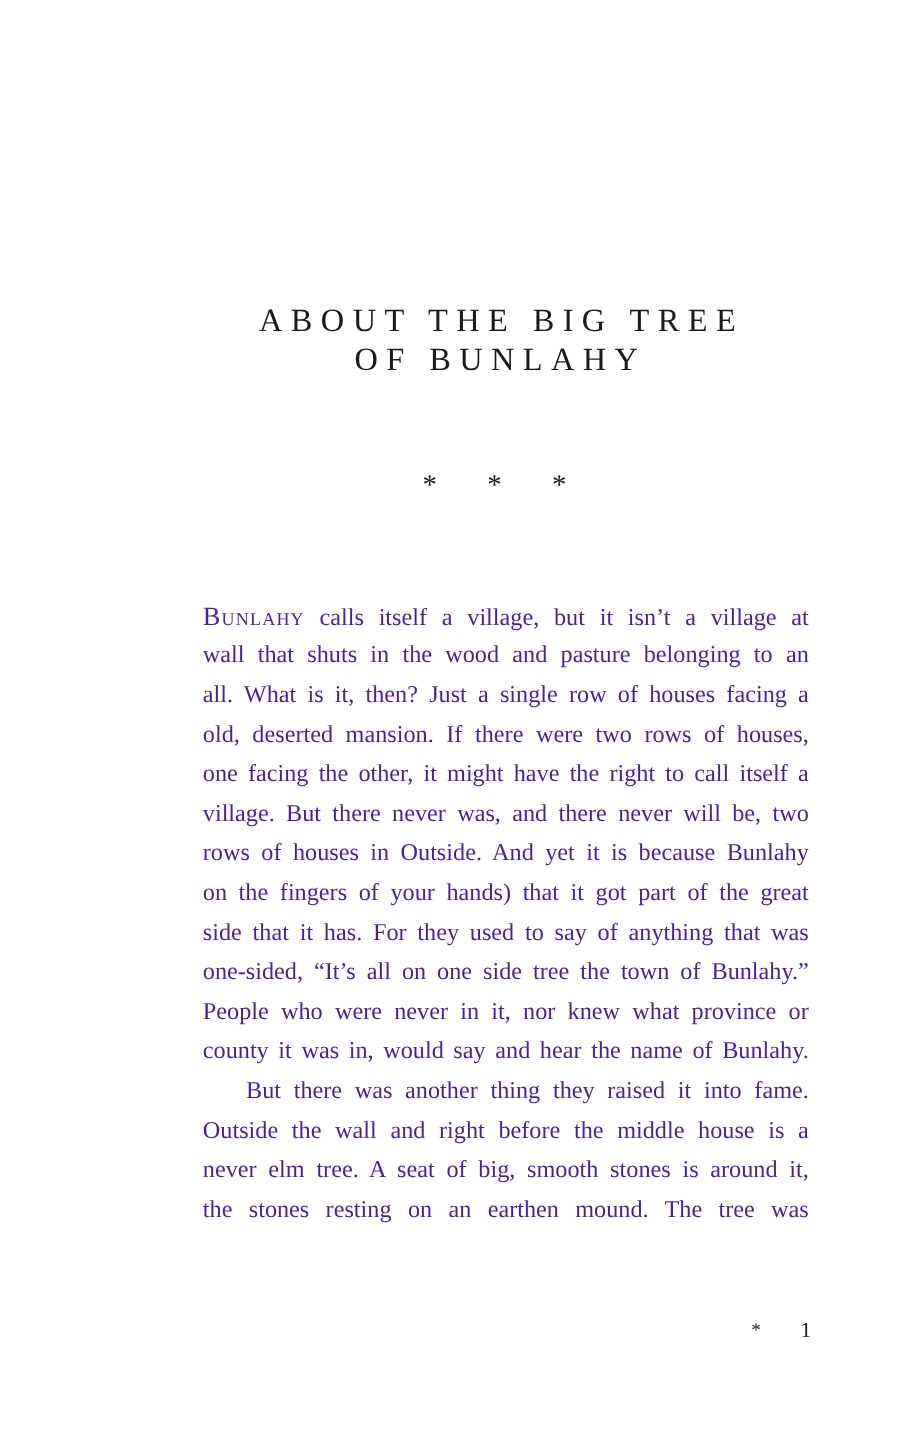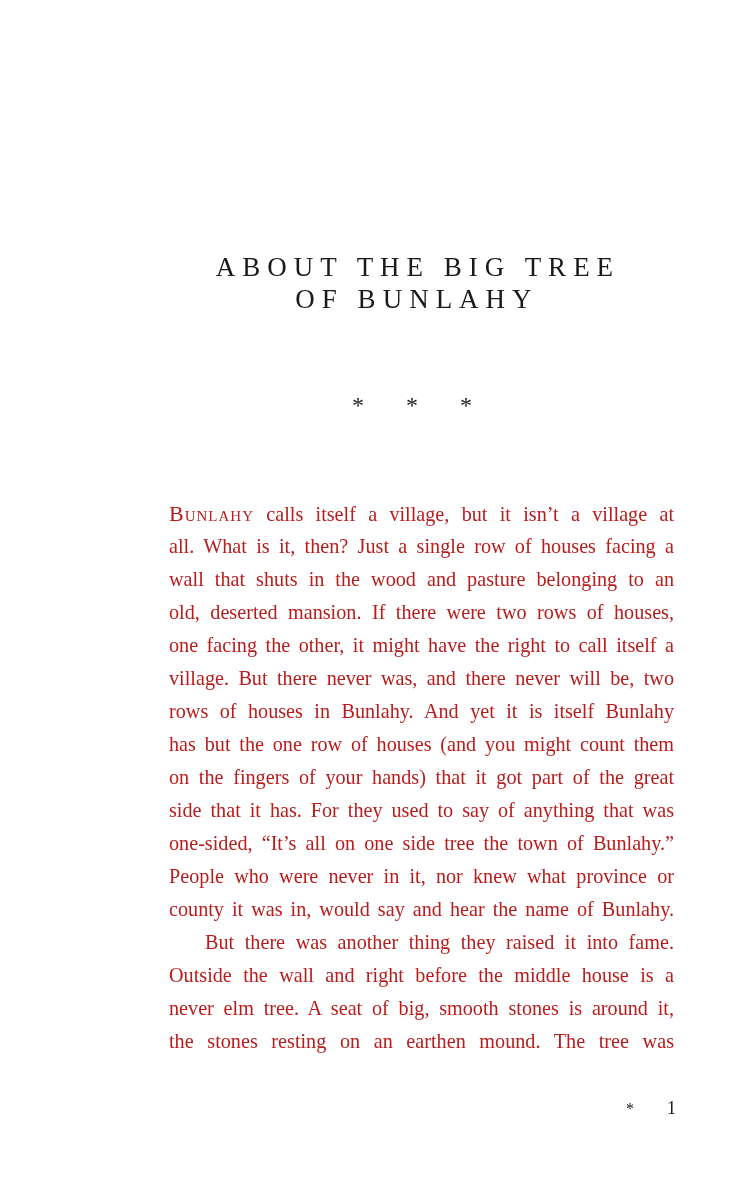--- a/index.html
+++ b/index.html
@@ -46,21 +46,21 @@
       box-sizing: border-box;
       color: #1a1a1a;
     }
     .body-text {
       position: absolute;
       left: 133px;
       top: 497px;
       width: 505px;
       font-size: 20.2px;
       line-height: 33px;
-      color: #b91c1c;
+      color: #4c1d95;
     }
     .line {
       display: block;
       white-space: nowrap;
       text-align: justify;
       text-align-last: justify;
       height: 33px;
     }
     .line.indent {
       padding-left: 36px;
@@ -95,27 +95,26 @@
 
 <div class="page">
 
   <h1 class="chapter-title title-line-1">ABOUT THE BIG TREE</h1>
   <h1 class="chapter-title title-line-2">OF BUNLAHY</h1>
 
   <div class="ornament">* * *</div>
 
   <div class="body-text">
     <span class="line"><span class="smallcaps-lead">Bunlahy</span><span> calls itself a village, but it isn’t a village at</span></span>
+    <span class="line">wall that shuts in the wood and pasture belonging to an</span>
     <span class="line">all. What is it, then? Just a single row of houses facing a</span>
-    <span class="line">wall that shuts in the wood and pasture belonging to an</span>
     <span class="line">old, deserted mansion. If there were two rows of houses,</span>
     <span class="line">one facing the other, it might have the right to call itself a</span>
     <span class="line">village. But there never was, and there never will be, two</span>
-    <span class="line">rows of houses in Bunlahy. And yet it is itself Bunlahy</span>
-    <span class="line">has but the one row of houses (and you might count them</span>
+    <span class="line">rows of houses in Outside. And yet it is because Bunlahy</span>
     <span class="line">on the fingers of your hands) that it got part of the great</span>
     <span class="line">side that it has. For they used to say of anything that was</span>
     <span class="line">one-sided, “It’s all on one side tree the town of Bunlahy.”</span>
     <span class="line">People who were never in it, nor knew what province or</span>
     <span class="line">county it was in, would say and hear the name of Bunlahy.</span>
     <span class="line indent">But there was another thing they raised it into fame.</span>
     <span class="line">Outside the wall and right before the middle house is a</span>
     <span class="line">never elm tree. A seat of big, smooth stones is around it,</span>
     <span class="line">the stones resting on an earthen mound. The tree was</span>
   </div>

